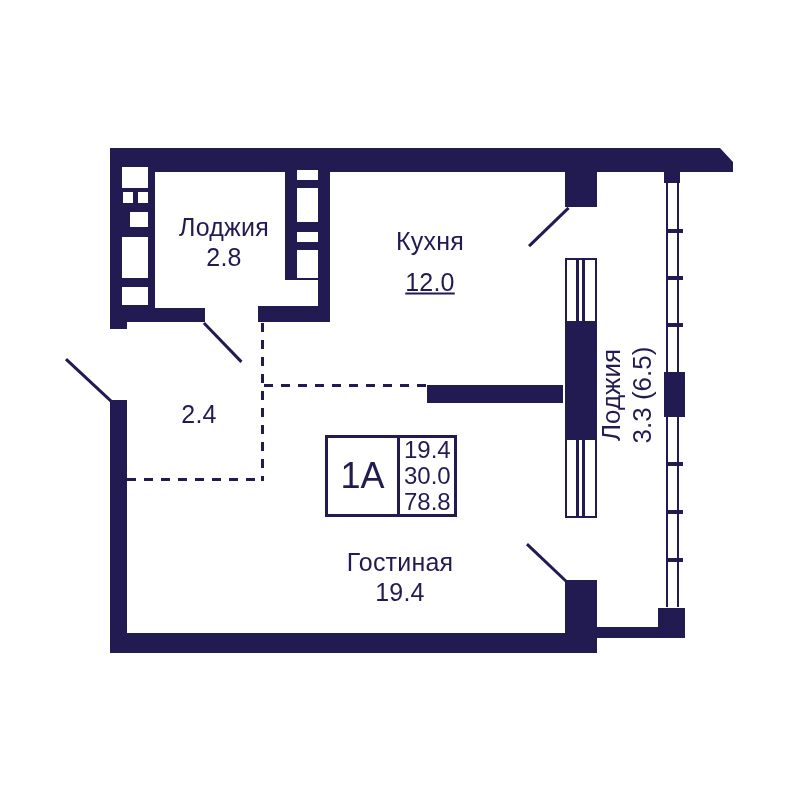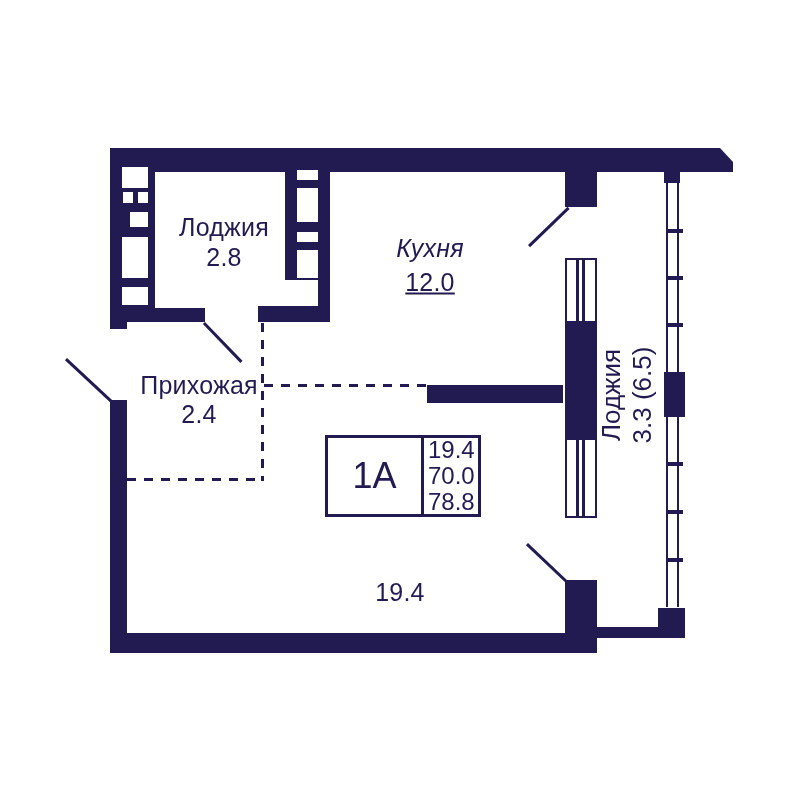--- a/index.html
+++ b/index.html
@@ -17,21 +17,21 @@
   .transom { position:absolute; left:-2px; width:17px; height:4px; background:var(--wall); }
   .door { position:absolute; height:2.5px; background:var(--wall); transform-origin:0 0; }
   .dash-h { position:absolute; height:2.5px;
     background:repeating-linear-gradient(90deg, var(--wall) 0 9px, transparent 9px 17px); }
   .dash-v { position:absolute; width:2.5px;
     background:repeating-linear-gradient(180deg, var(--wall) 0 9px, transparent 9px 17px); }
   .rlabel { position:absolute; transform:translate(-50%,-50%); font-size:25px;
     white-space:nowrap; letter-spacing:0.2px; }
   .loggia-label { position:absolute; transform:translate(-50%,-50%) rotate(-90deg);
     font-size:26px; line-height:31px; text-align:center; white-space:nowrap; }
-  #infobox { position:absolute; left:325px; top:435px; width:156px; height:82px;
+  #infobox { position:absolute; left:325px; top:435px; width:132px; height:82px;
     border:3px solid var(--wall); box-sizing:border-box; display:flex; background:var(--bg); }
   #infobox .unit { flex:1; display:flex; align-items:center; justify-content:center;
     font-size:36px; }
   #infobox .areas { width:57px; border-left:3px solid var(--wall); box-sizing:border-box;
     display:flex; flex-direction:column; justify-content:center; padding-left:4px;
     font-size:24px; line-height:26px; }
 </style>
 </head>
 <body>
 
@@ -99,34 +99,34 @@
   <div class="door" style="left:528px; top:543px; width:54px; transform:rotate(43.5deg);"></div>
 
   <div class="dash-v" style="left:261px; top:323px; height:158px;"></div>
   <div class="dash-h" style="left:127px; top:478px; width:137px;"></div>
   <div class="dash-h" style="left:264px; top:384px; width:163px;"></div>
 
   <div id="infobox">
     <div class="unit">1А</div>
     <div class="areas">
       <div>19.4</div>
-      <div>70.0</div>
+      <div>30.0</div>
       <div>78.8</div>
     </div>
   </div>
 
   <div class="rlabel" style="left:224px; top:227px;">Лоджия</div>
   <div class="rlabel" style="left:224px; top:257px;">2.8</div>
 
-  <div class="rlabel" style="left:430px; top:248px;font-style:italic;">Кухня</div>
+  <div class="rlabel" style="left:430px; top:241px;">Кухня</div>
   <div class="rlabel" style="left:430px; top:282px;text-decoration:underline;">12.0</div>
 
-  <div class="rlabel" style="left:199px; top:385px;">Прихожая</div>
   <div class="rlabel" style="left:199px; top:414px;">2.4</div>
 
+  <div class="rlabel" style="left:400px; top:562px;">Гостиная</div>
   <div class="rlabel" style="left:400px; top:592px;">19.4</div>
 
   <div class="loggia-label" style="left:627px; top:395px;">
     <div>Лоджия</div>
     <div>3.3 (6.5)</div>
   </div>
 
 </div>
 
 </body></html>

